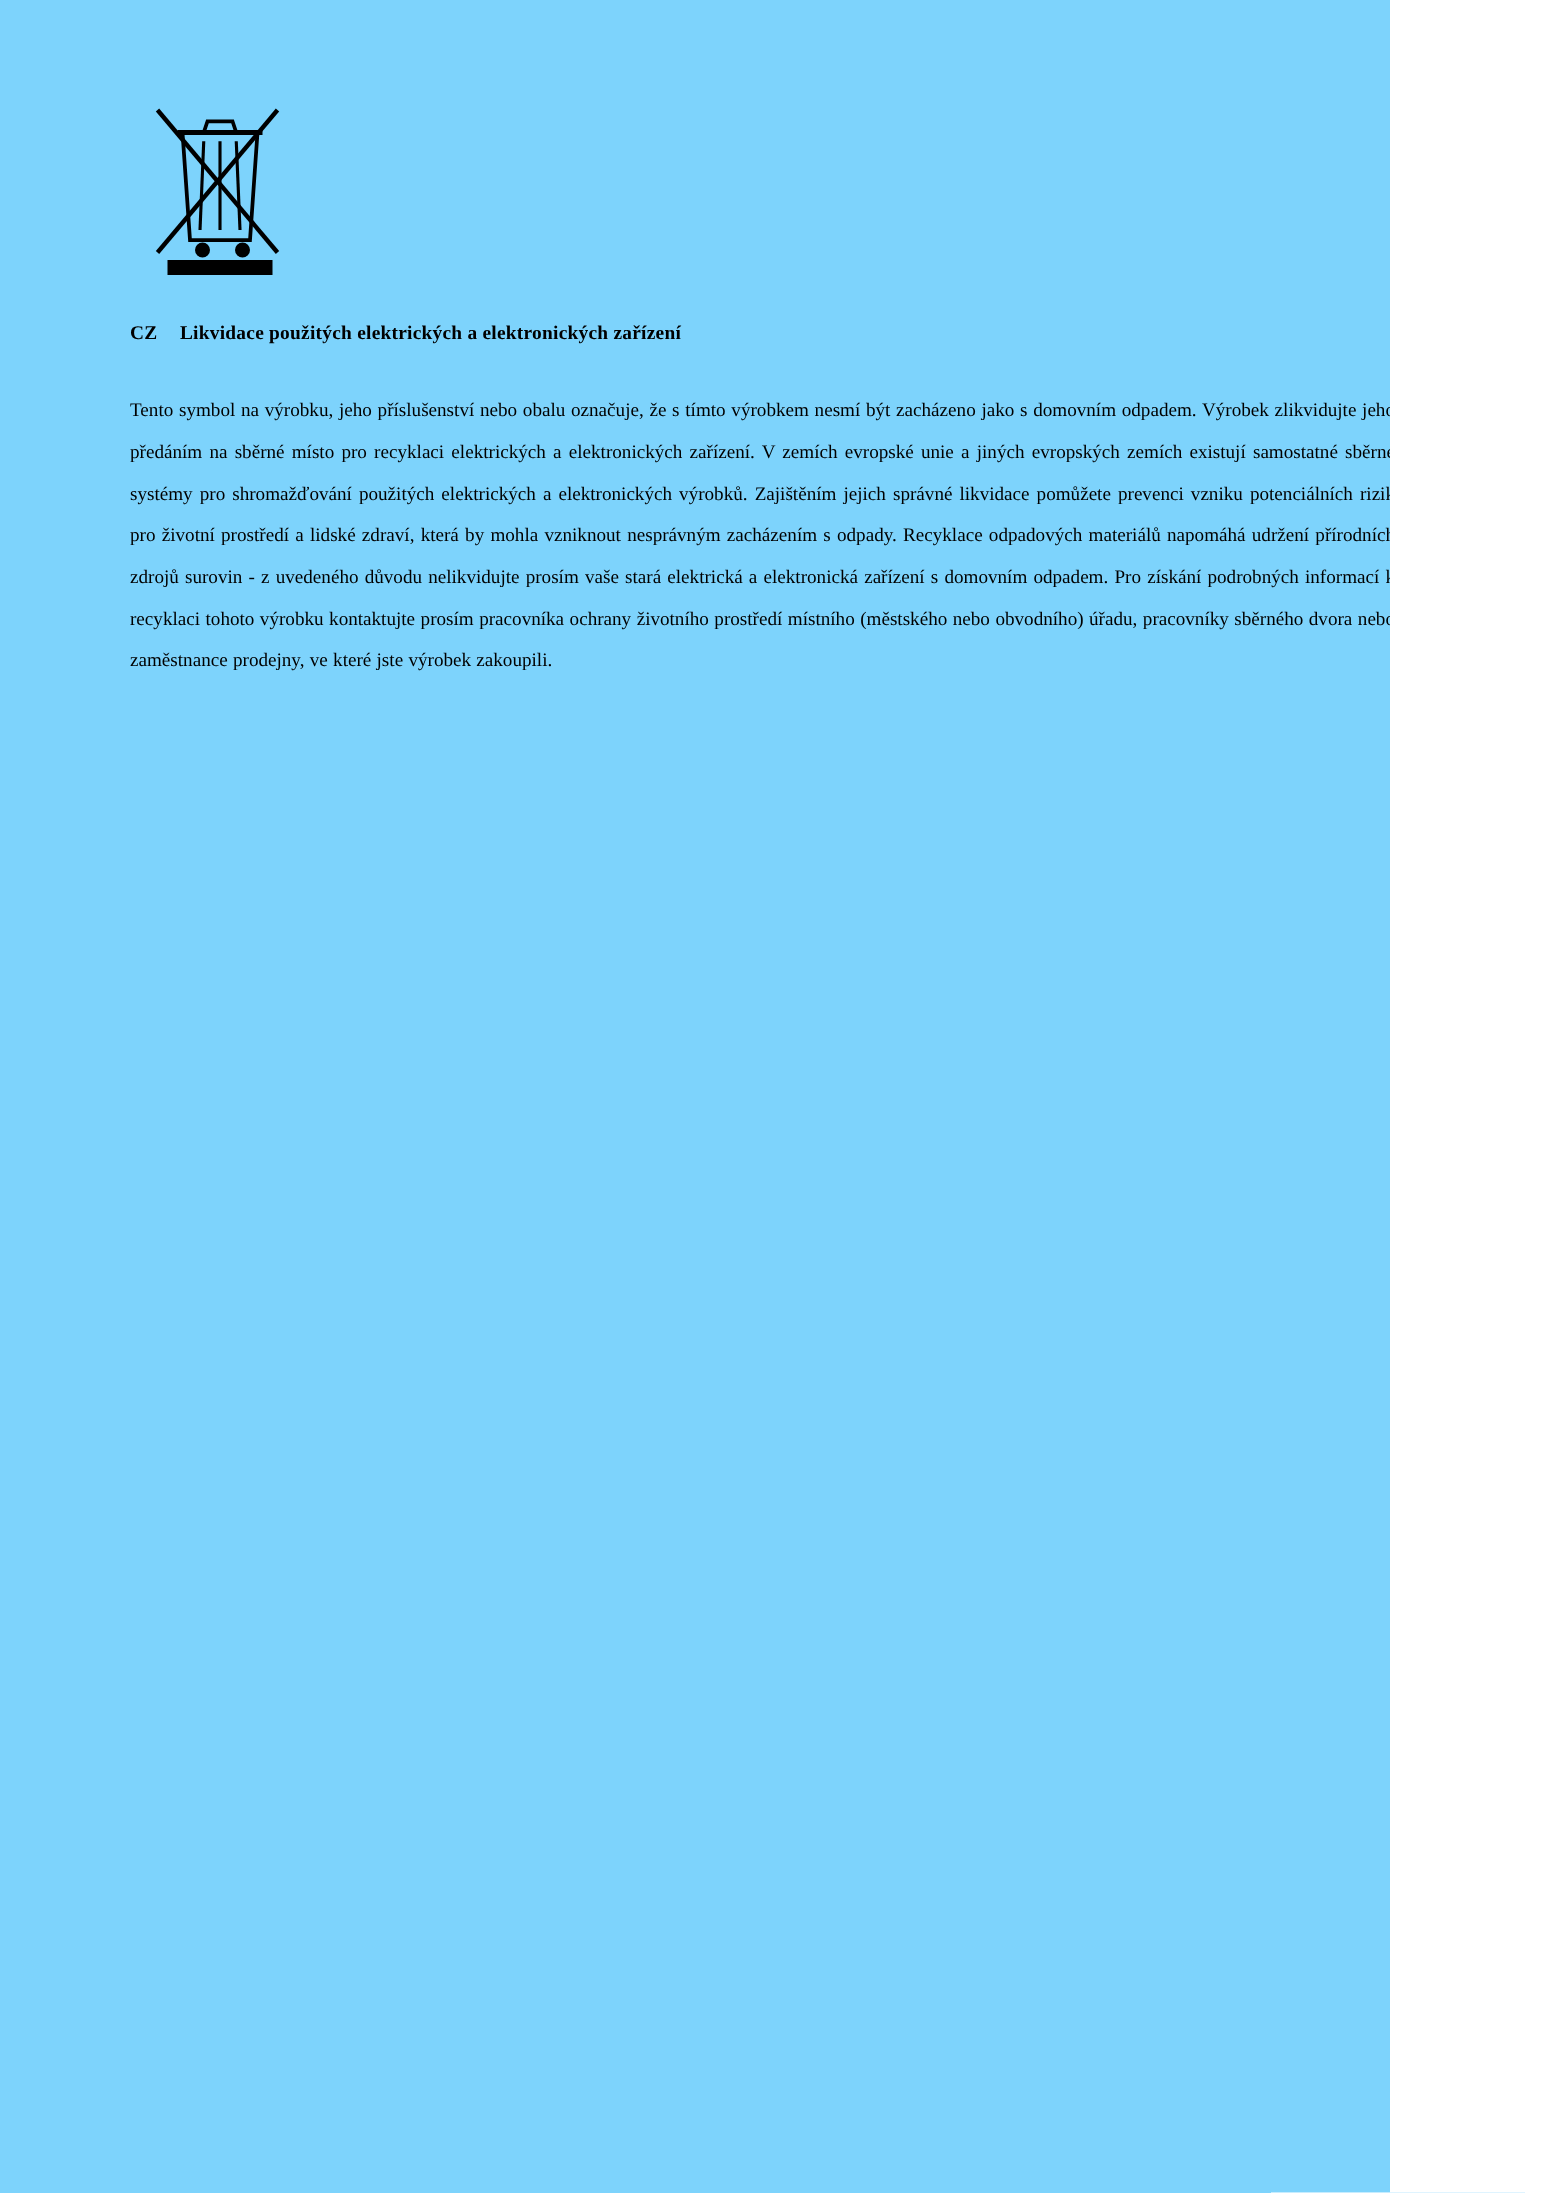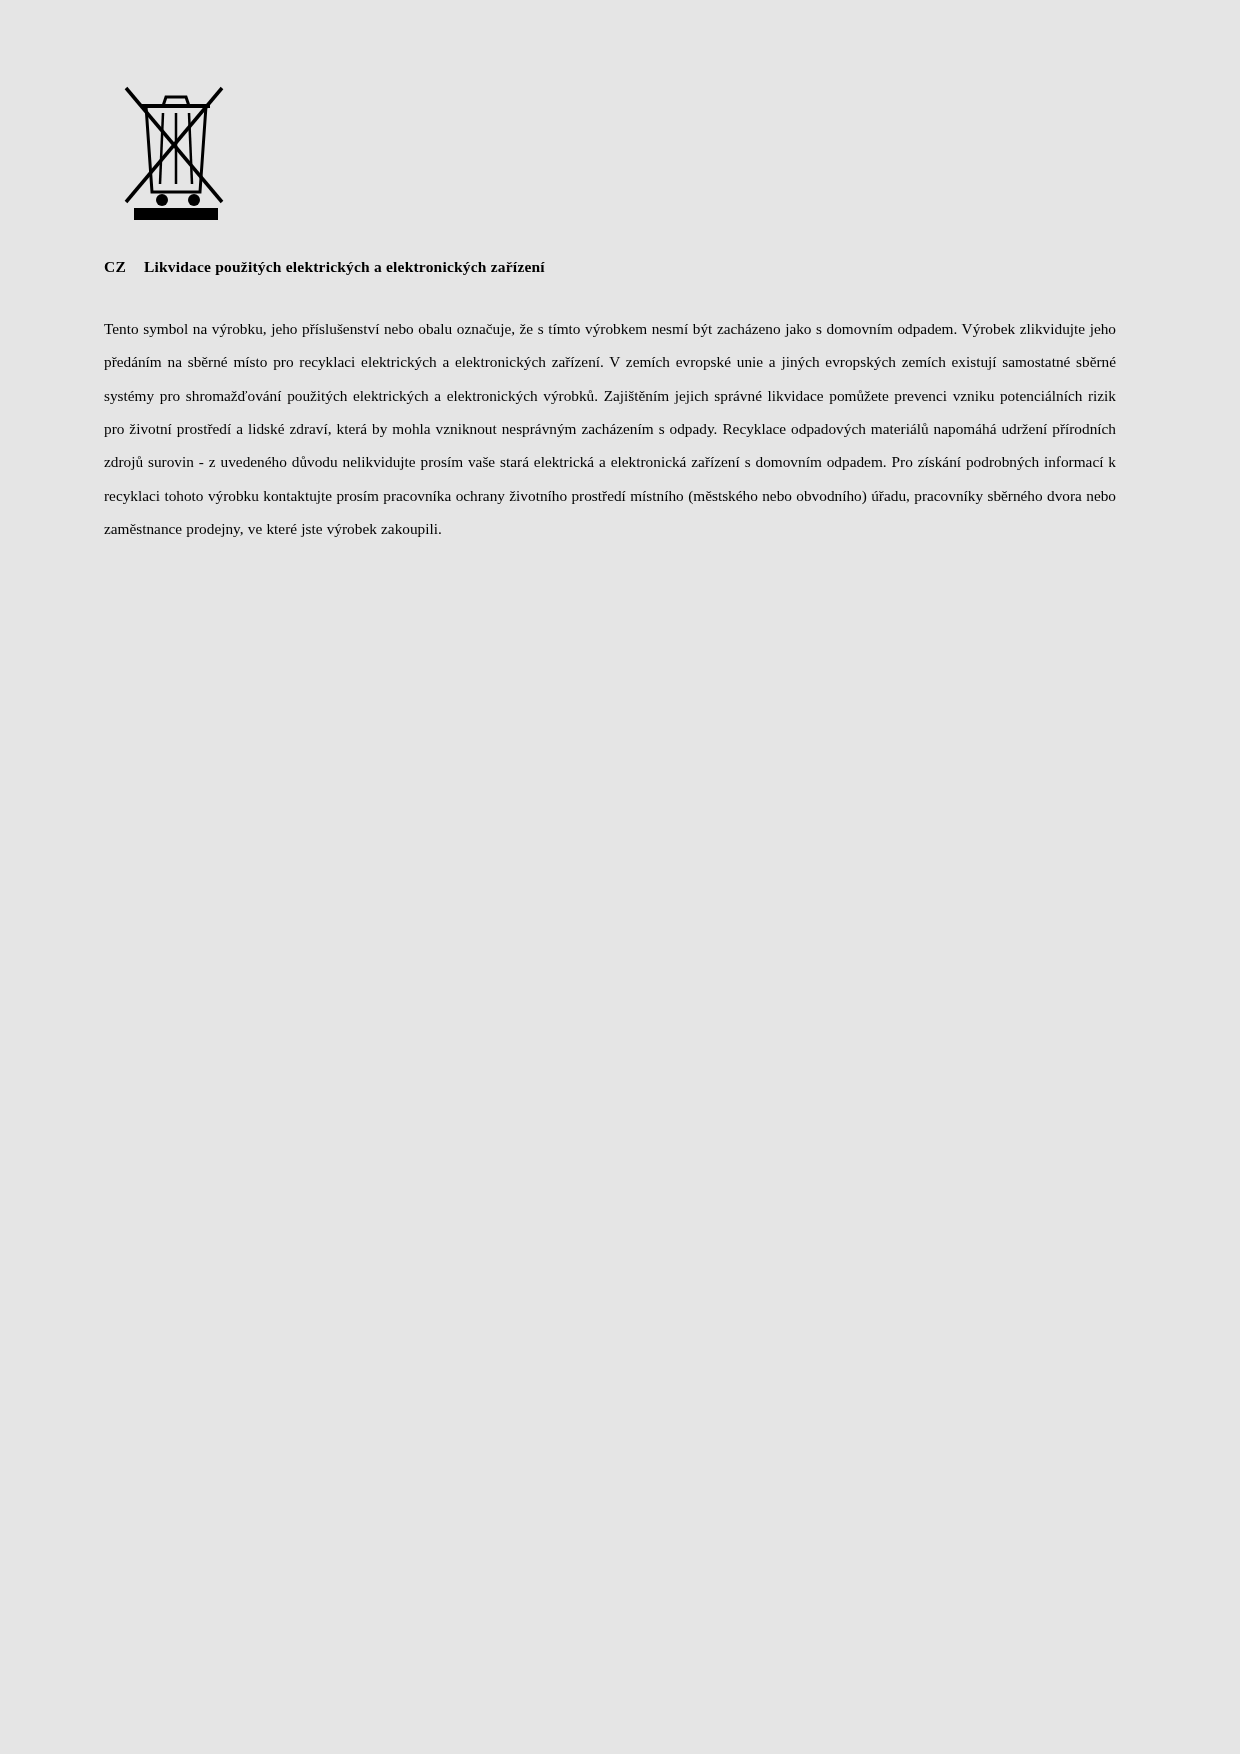--- a/index.html
+++ b/index.html
@@ -2,23 +2,23 @@
 <html><head>
 <meta charset="utf-8">
 <style>
   html, body {
     margin: 0;
     padding: 0;
     background: #ffffff;
   }
   .page {
     position: relative;
-    width: 1240px;
+    width: 1112px;
     height: 1754px;
-    background: #e5e5e5;
+    background: #7dd3fc;
     font-family: "Liberation Serif", serif;
     color: #000000;
     overflow: hidden;
   }
   .content {
     position: absolute;
     left: 104px;
     top: 80px;
     width: 1012px;
   }

